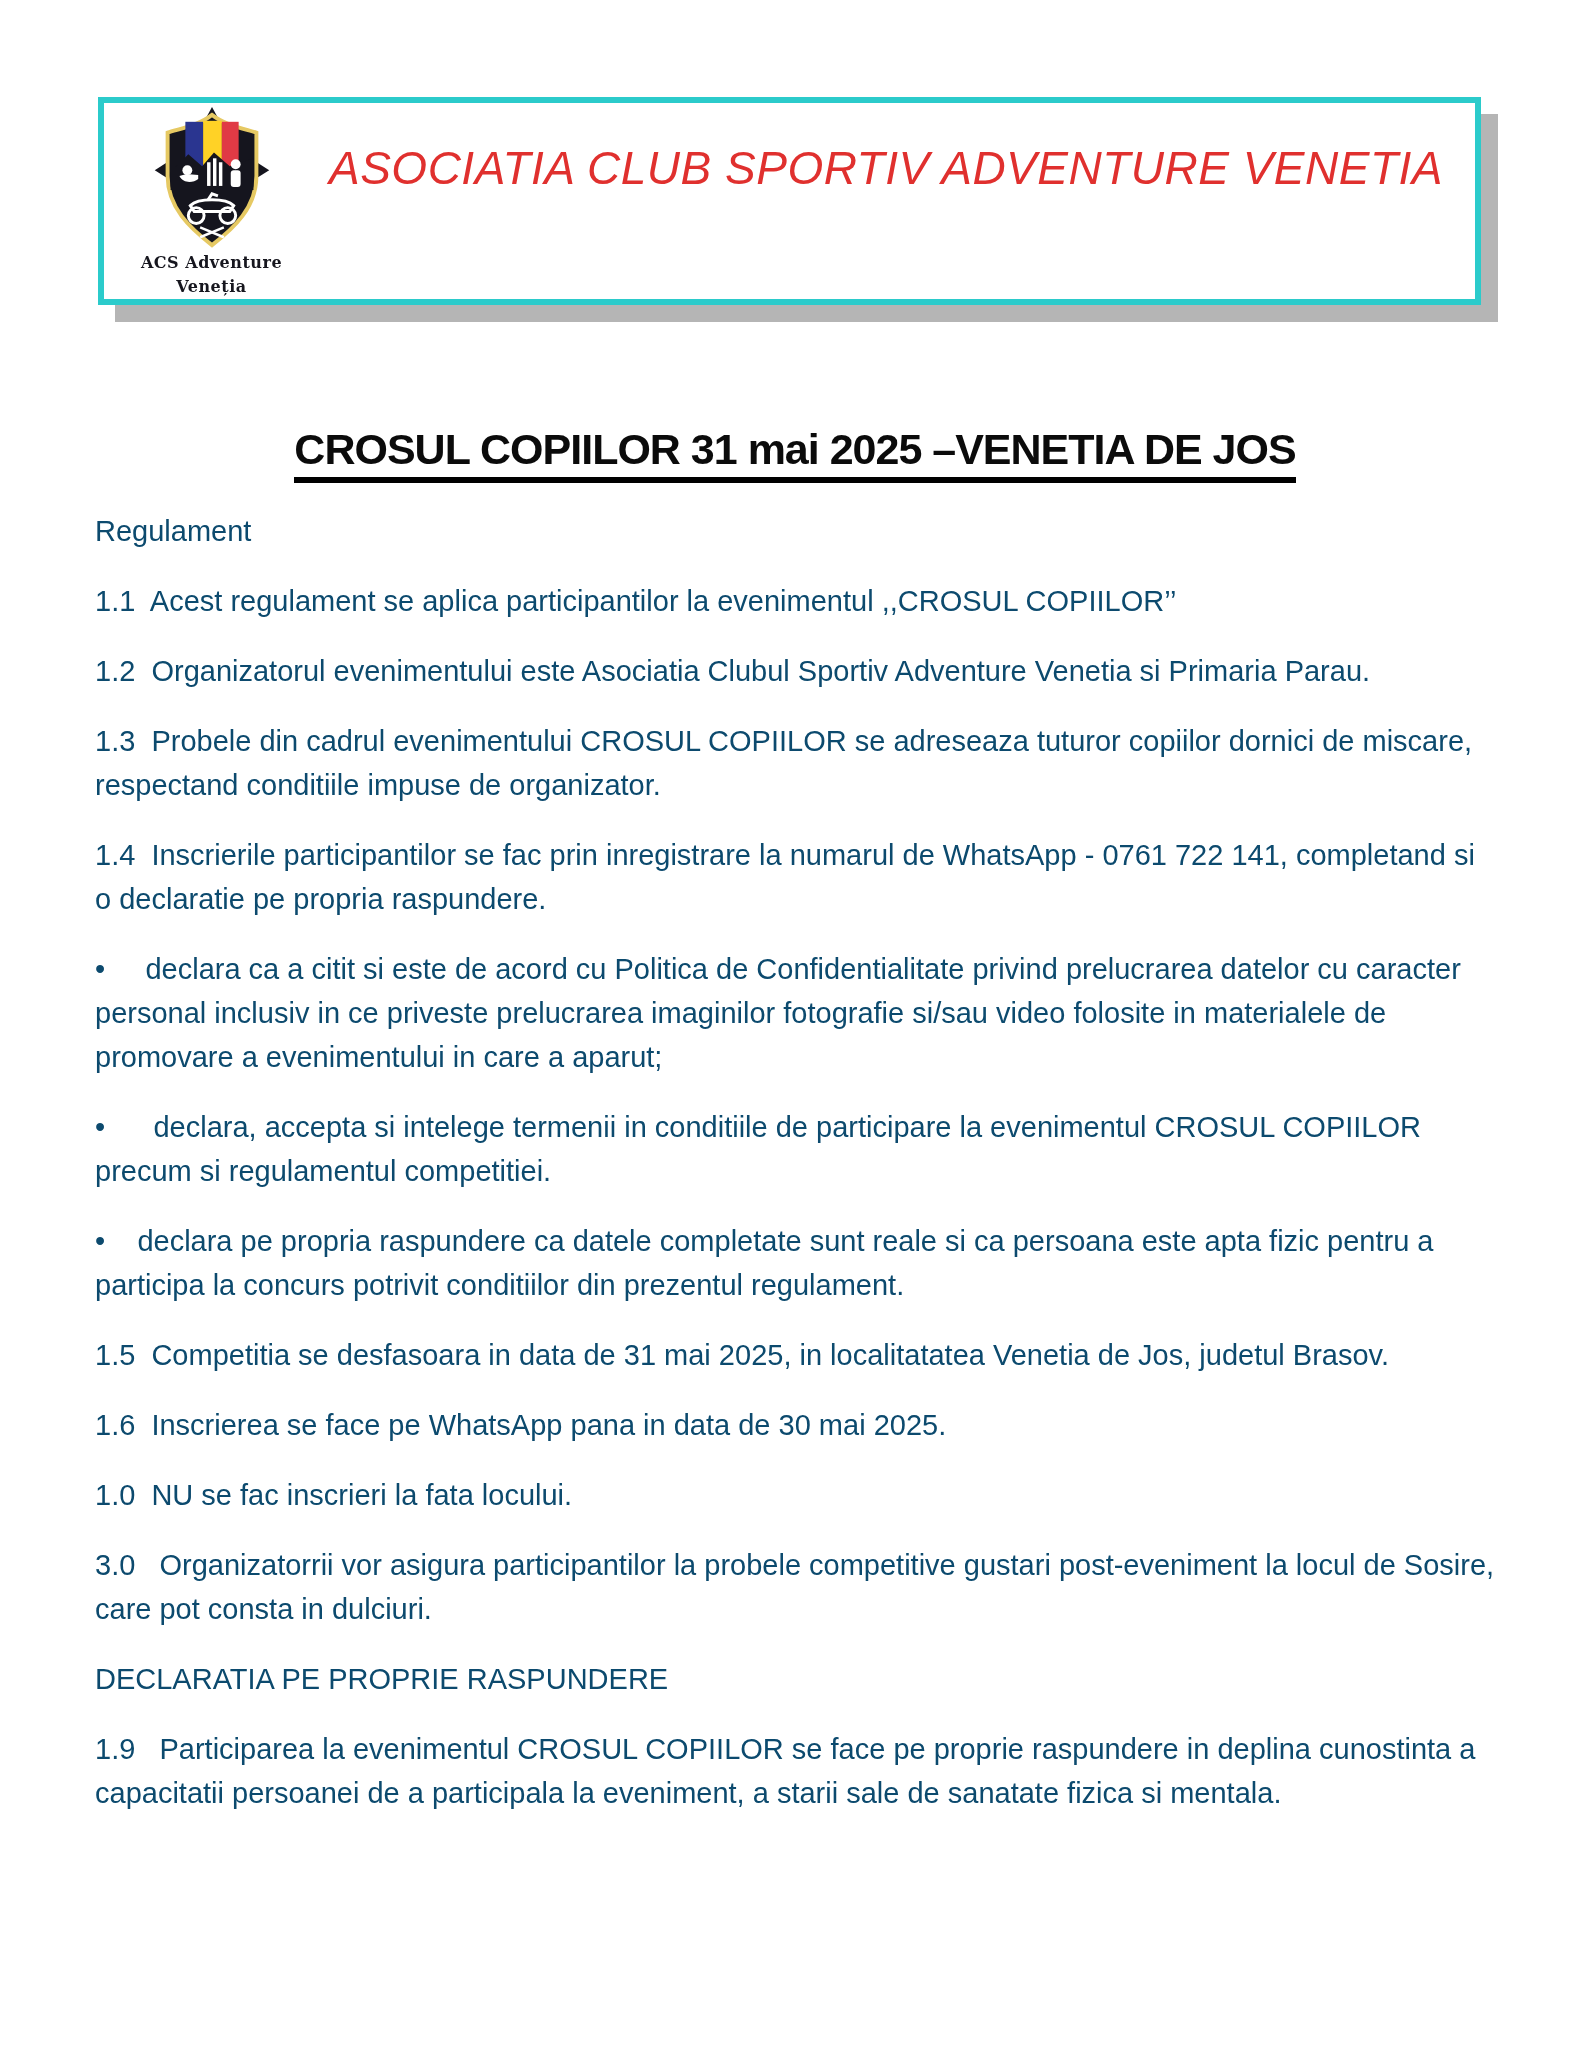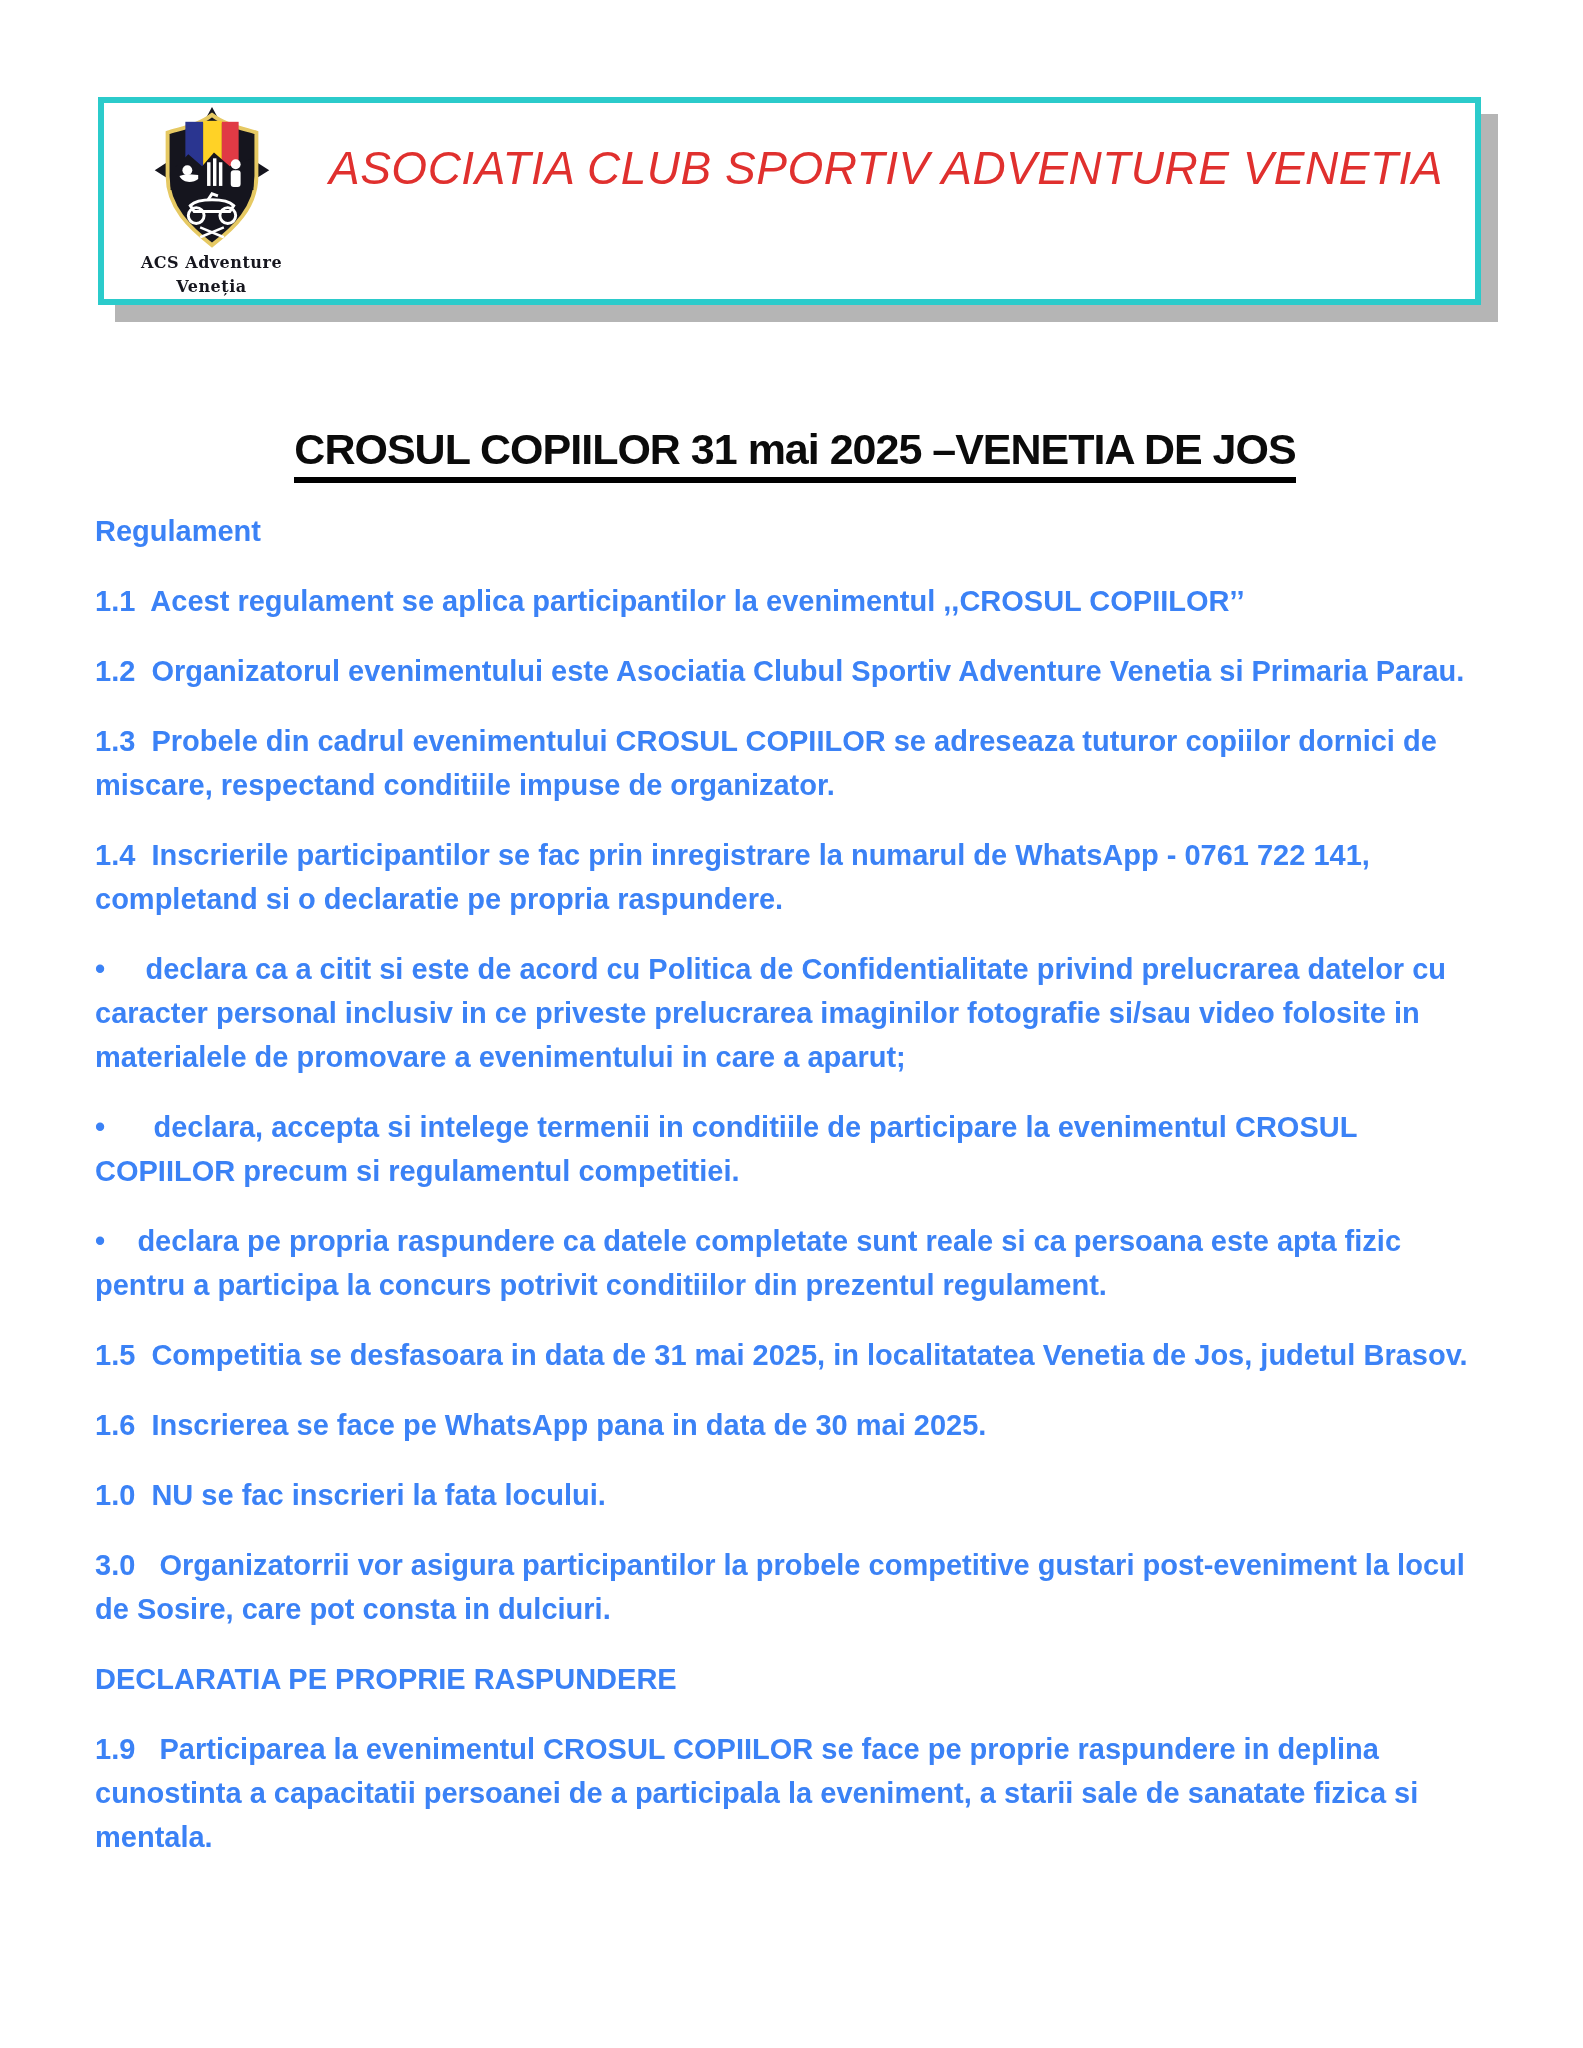--- a/index.html
+++ b/index.html
@@ -64,25 +64,25 @@
     letter-spacing:-1px;
     margin-bottom:26px;
     white-space:nowrap;
   }
   .doc-title .underline {
     display:inline-block;
     border-bottom:6px solid #000;
     padding-bottom:3px;
   }
   .para {
-    font-size:29px; font-weight:bold;
+    font-size:29px; font-weight:normal;
     line-height:44px;
     margin-bottom:26px;
     white-space:pre-wrap;
-    color:#3b82f6;
+    color:#0c4a6e;
   }
 </style>
 </head>
 <body>
 
 <div class="page">
 
   <div class="header-box">
     <div class="logo-col">
       <svg viewBox="0 0 120 150" aria-hidden="true">

